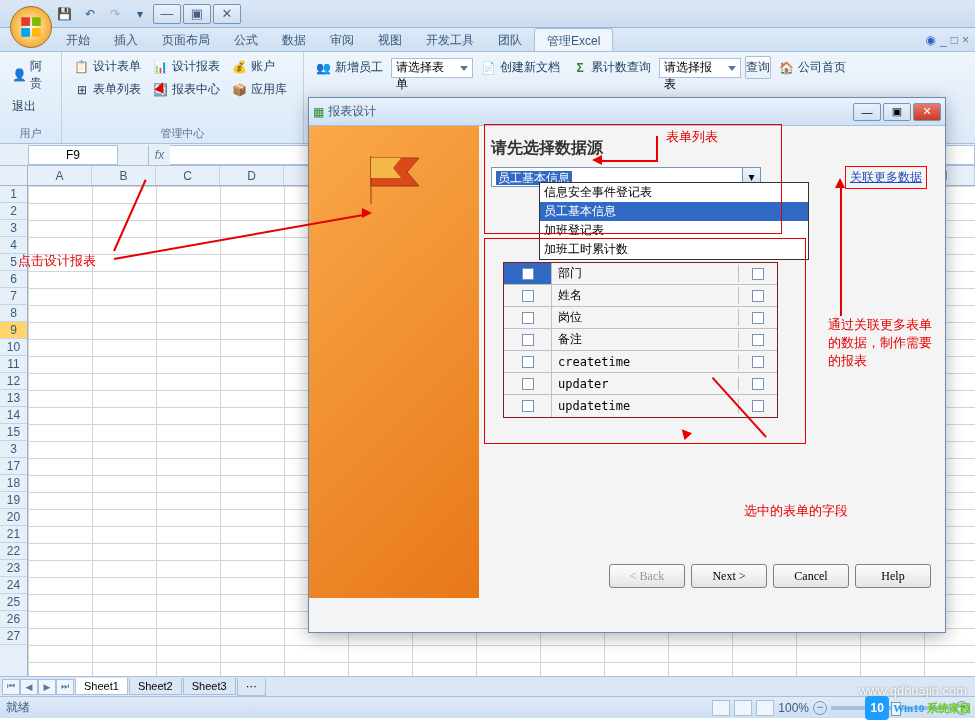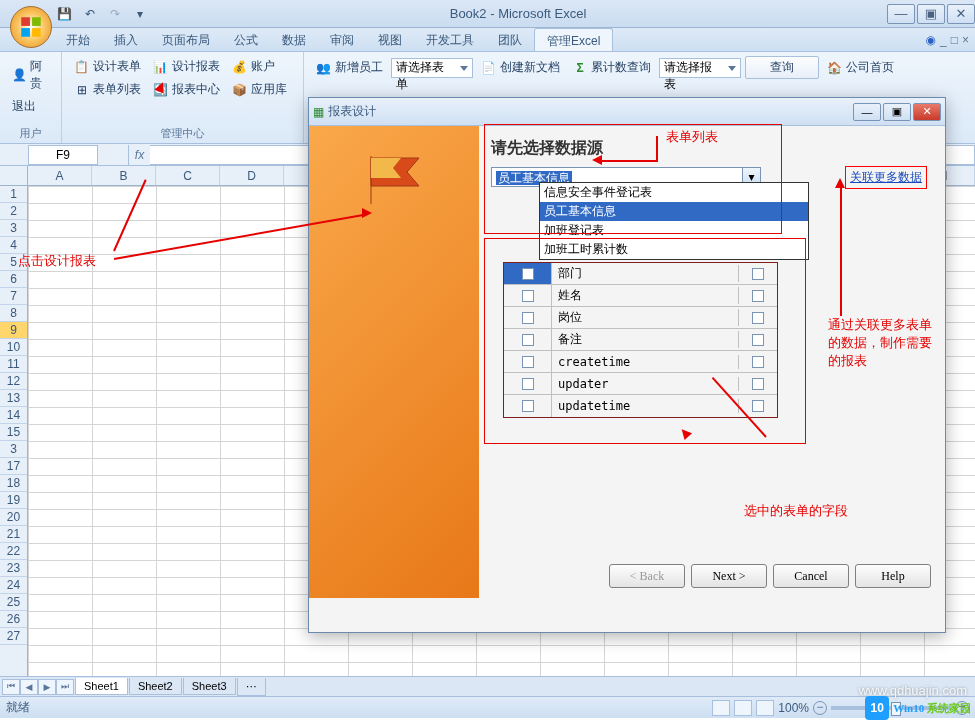--- a/index.html
+++ b/index.html
@@ -24,25 +24,25 @@
 
 
 .ribbon { height: 92px; background: linear-gradient(#eef5fc, #dbe9f8); border-bottom: 1px solid #a8c0de; display: flex; }
 .ribbon-group { border-right: 1px solid #bcd0e7; padding: 4px 8px; position: relative; }
 .ribbon-group-label { position: absolute; bottom: 2px; left: 0; right: 0; text-align: center; color: #5a7698; font-size: 11px; }
 .ribbon-row { display: flex; gap: 4px; margin-bottom: 2px; align-items: center; }
 .ribbon-btn { display: flex; align-items: center; gap: 3px; padding: 2px 4px; color: #1f3b5e; font-size: 12px; }
 .ribbon-icon { width: 16px; height: 16px; display: inline-flex; align-items: center; justify-content: center; }
 .ribbon-select { height: 20px; border: 1px solid #a8c0de; background: #fff; font-size: 12px; padding: 0 18px 0 4px; position: relative; }
 .ribbon-select::after { content: ""; position: absolute; right: 4px; top: 7px; border-left: 4px solid transparent; border-right: 4px solid transparent; border-top: 5px solid #5a7698; }
-.ribbon-btn-box { border: 1px solid #a8c0de; background: linear-gradient(#fdfdfe, #e7eff9); padding: 2px 24px; border-radius: 2px; }
+.ribbon-btn-box { border: 1px solid #a8c0de; background: linear-gradient(#fdfdfe, #e7eff9); padding: 2px 0; border-radius: 2px; }
 
 
 .formula-bar { height: 22px; border-bottom: 1px solid #a8c0de; display: flex; align-items: center; background: #e7eff9; }
-.name-box { width: 70px; border: 1px solid #a8c0de; background: #fff; padding: 2px 4px; margin-left: 28px; text-align: center; font-size: 12px; }
+.name-box { width: 90px; border: 1px solid #a8c0de; background: #fff; padding: 2px 4px; margin-left: 28px; text-align: center; font-size: 12px; }
 .fx-btn { width: 22px; height: 20px; display: flex; align-items: center; justify-content: center; font-style: italic; color: #5a7698; border-left: 1px solid #a8c0de; margin-left: 30px; }
 .formula-input { flex: 1; background: #fff; border: 1px solid #a8c0de; border-left: none; height: 20px; }
 
 
 .grid-wrap { display: flex; height: 490px; }
 .row-headers { width: 28px; background: #e7eff9; border-right: 1px solid #9db5d1; }
 .col-headers { height: 20px; background: #e7eff9; border-bottom: 1px solid #9db5d1; display: flex; }
 .corner { width: 28px; height: 20px; background: #e7eff9; border-right: 1px solid #9db5d1; border-bottom: 1px solid #9db5d1; }
 .col-h { width: 64px; text-align: center; border-right: 1px solid #c3d4e8; line-height: 20px; color: #3b5a7c; font-size: 12px; }
 .row-h { height: 17px; text-align: center; border-bottom: 1px solid #c3d4e8; line-height: 17px; color: #3b5a7c; font-size: 12px; }
@@ -121,21 +121,20 @@
         <rect x="3" y="13" width="8" height="8" fill="#00a4ef"></rect>
         <rect x="13" y="13" width="8" height="8" fill="#ffb900"></rect>
       </svg>
   </div>
   <div class="qat">
     <div class="qat-btn">💾</div>
     <div class="qat-btn">↶</div>
     <div class="qat-btn disabled">↷</div>
     <div class="qat-btn">▾</div>
   </div>
-  <div class="title">Book2 - Microsoft Excel</div>
   <div class="winctrl">
     <div class="winctrl-btn">—</div>
     <div class="winctrl-btn">▣</div>
     <div class="winctrl-btn">✕</div>
   </div>
 </div>
 
 <div class="ribbon-tabs">
   <div class="ribbon-tab">开始</div>
   <div class="ribbon-tab">插入</div>

